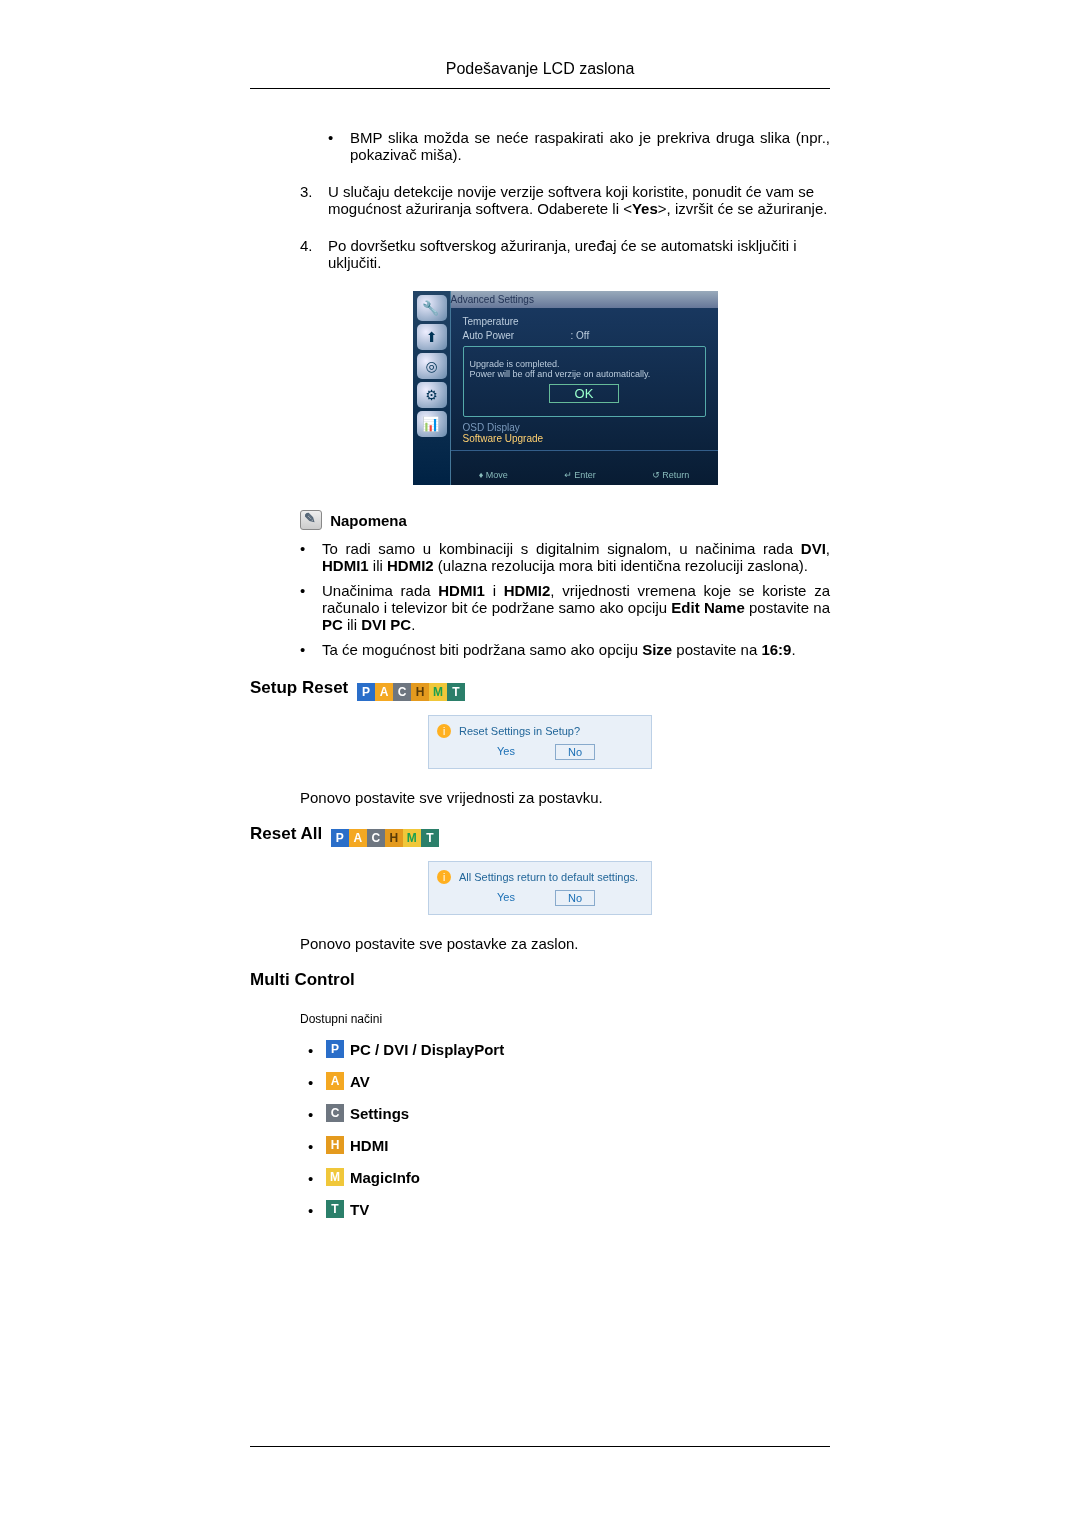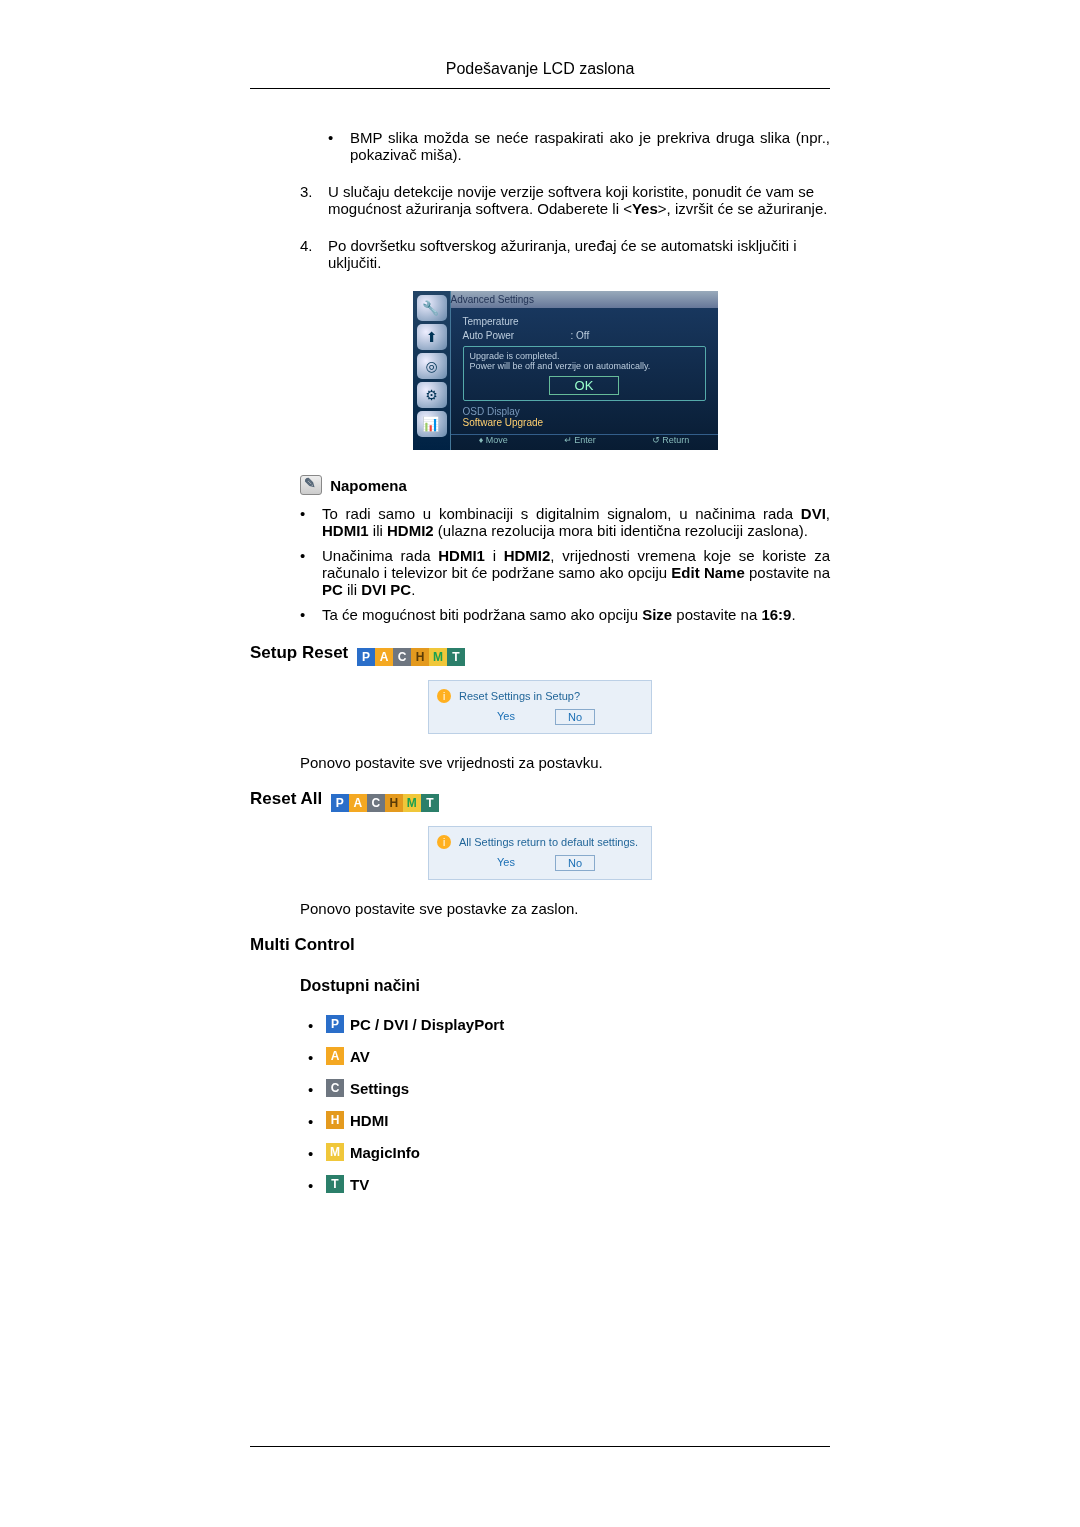--- a/index.html
+++ b/index.html
@@ -70,39 +70,39 @@
     border-radius: 0 0 0 0;
     margin-bottom: 8px;
   }
   .osd-body { padding: 0 12px; color: #bcd; }
   .osd-row { display:flex; justify-content: flex-start; gap: 18px; margin: 3px 0; }
   .osd-row .lbl { min-width: 90px; }
   .osd-box {
     border: 1px solid #5aa;
     border-radius: 2px;
     margin-top: 5px;
-    padding: 4px 6px;
+    padding: 12px 6px;
     font-size: 9px;
   }
   .osd-ok {
     display: block;
     width: 70px;
     margin: 5px auto 1px;
     text-align: center;
     border: 1px solid #6b9;
     color: #9fc;
     font-size: 13px;
     padding: 1px 0;
   }
   .osd-dim { color: #7a99bb; }
   .osd-highlight { color: #ffd070; }
   .osd-footer {
     display: flex;
     justify-content: space-around;
-    padding: 0 0 5px;
+    padding: 19px 0 5px;
     font-size: 9px;
     border-top: 1px solid #335e8a;
     margin-top: 6px;
     color: #8bb;
   }
 
   
   .note-icon {
     display:inline-block; width:22px; height:20px; vertical-align: -4px;
     border:1px solid #888; border-radius:3px;
@@ -148,21 +148,21 @@
   }
   .dialog-buttons { display:flex; justify-content:center; gap:28px; padding:4px 0 8px; }
   .dlg-btn {
     font-size: 11px; padding: 1px 12px;
   }
   .dlg-no { border:1px solid #88aacc; color:#1b6fb5; }
   .dlg-yes { color:#1b6fb5; }
 
   .desc-line { margin-left: 50px; margin-top: 8px; margin-bottom: 16px; }
 
-  .sub-h { font-weight: bold; font-size: 16px; margin: 22px 0 20px 50px; }
+  .sub-h { font-weight: normal; font-size: 12px; margin: 22px 0 14px 50px; }
   .mode-list { list-style: none; margin-left: 58px; }
   .mode-list li { margin-bottom: 14px; position:relative; padding-left: 18px; display:flex; align-items:center; gap:6px; }
   .mode-list li::before { content:"•"; position:absolute; left:0; top:2px; }
   .mode-badge {
     width:18px; height:18px; display:inline-flex; align-items:center; justify-content:center;
     font-size:12px; font-weight:bold; color:#fff;
   }
 
   .footer-rule { position:absolute; left:140px; right:140px; bottom:80px; border-top:1px solid #000; }
 </style>

